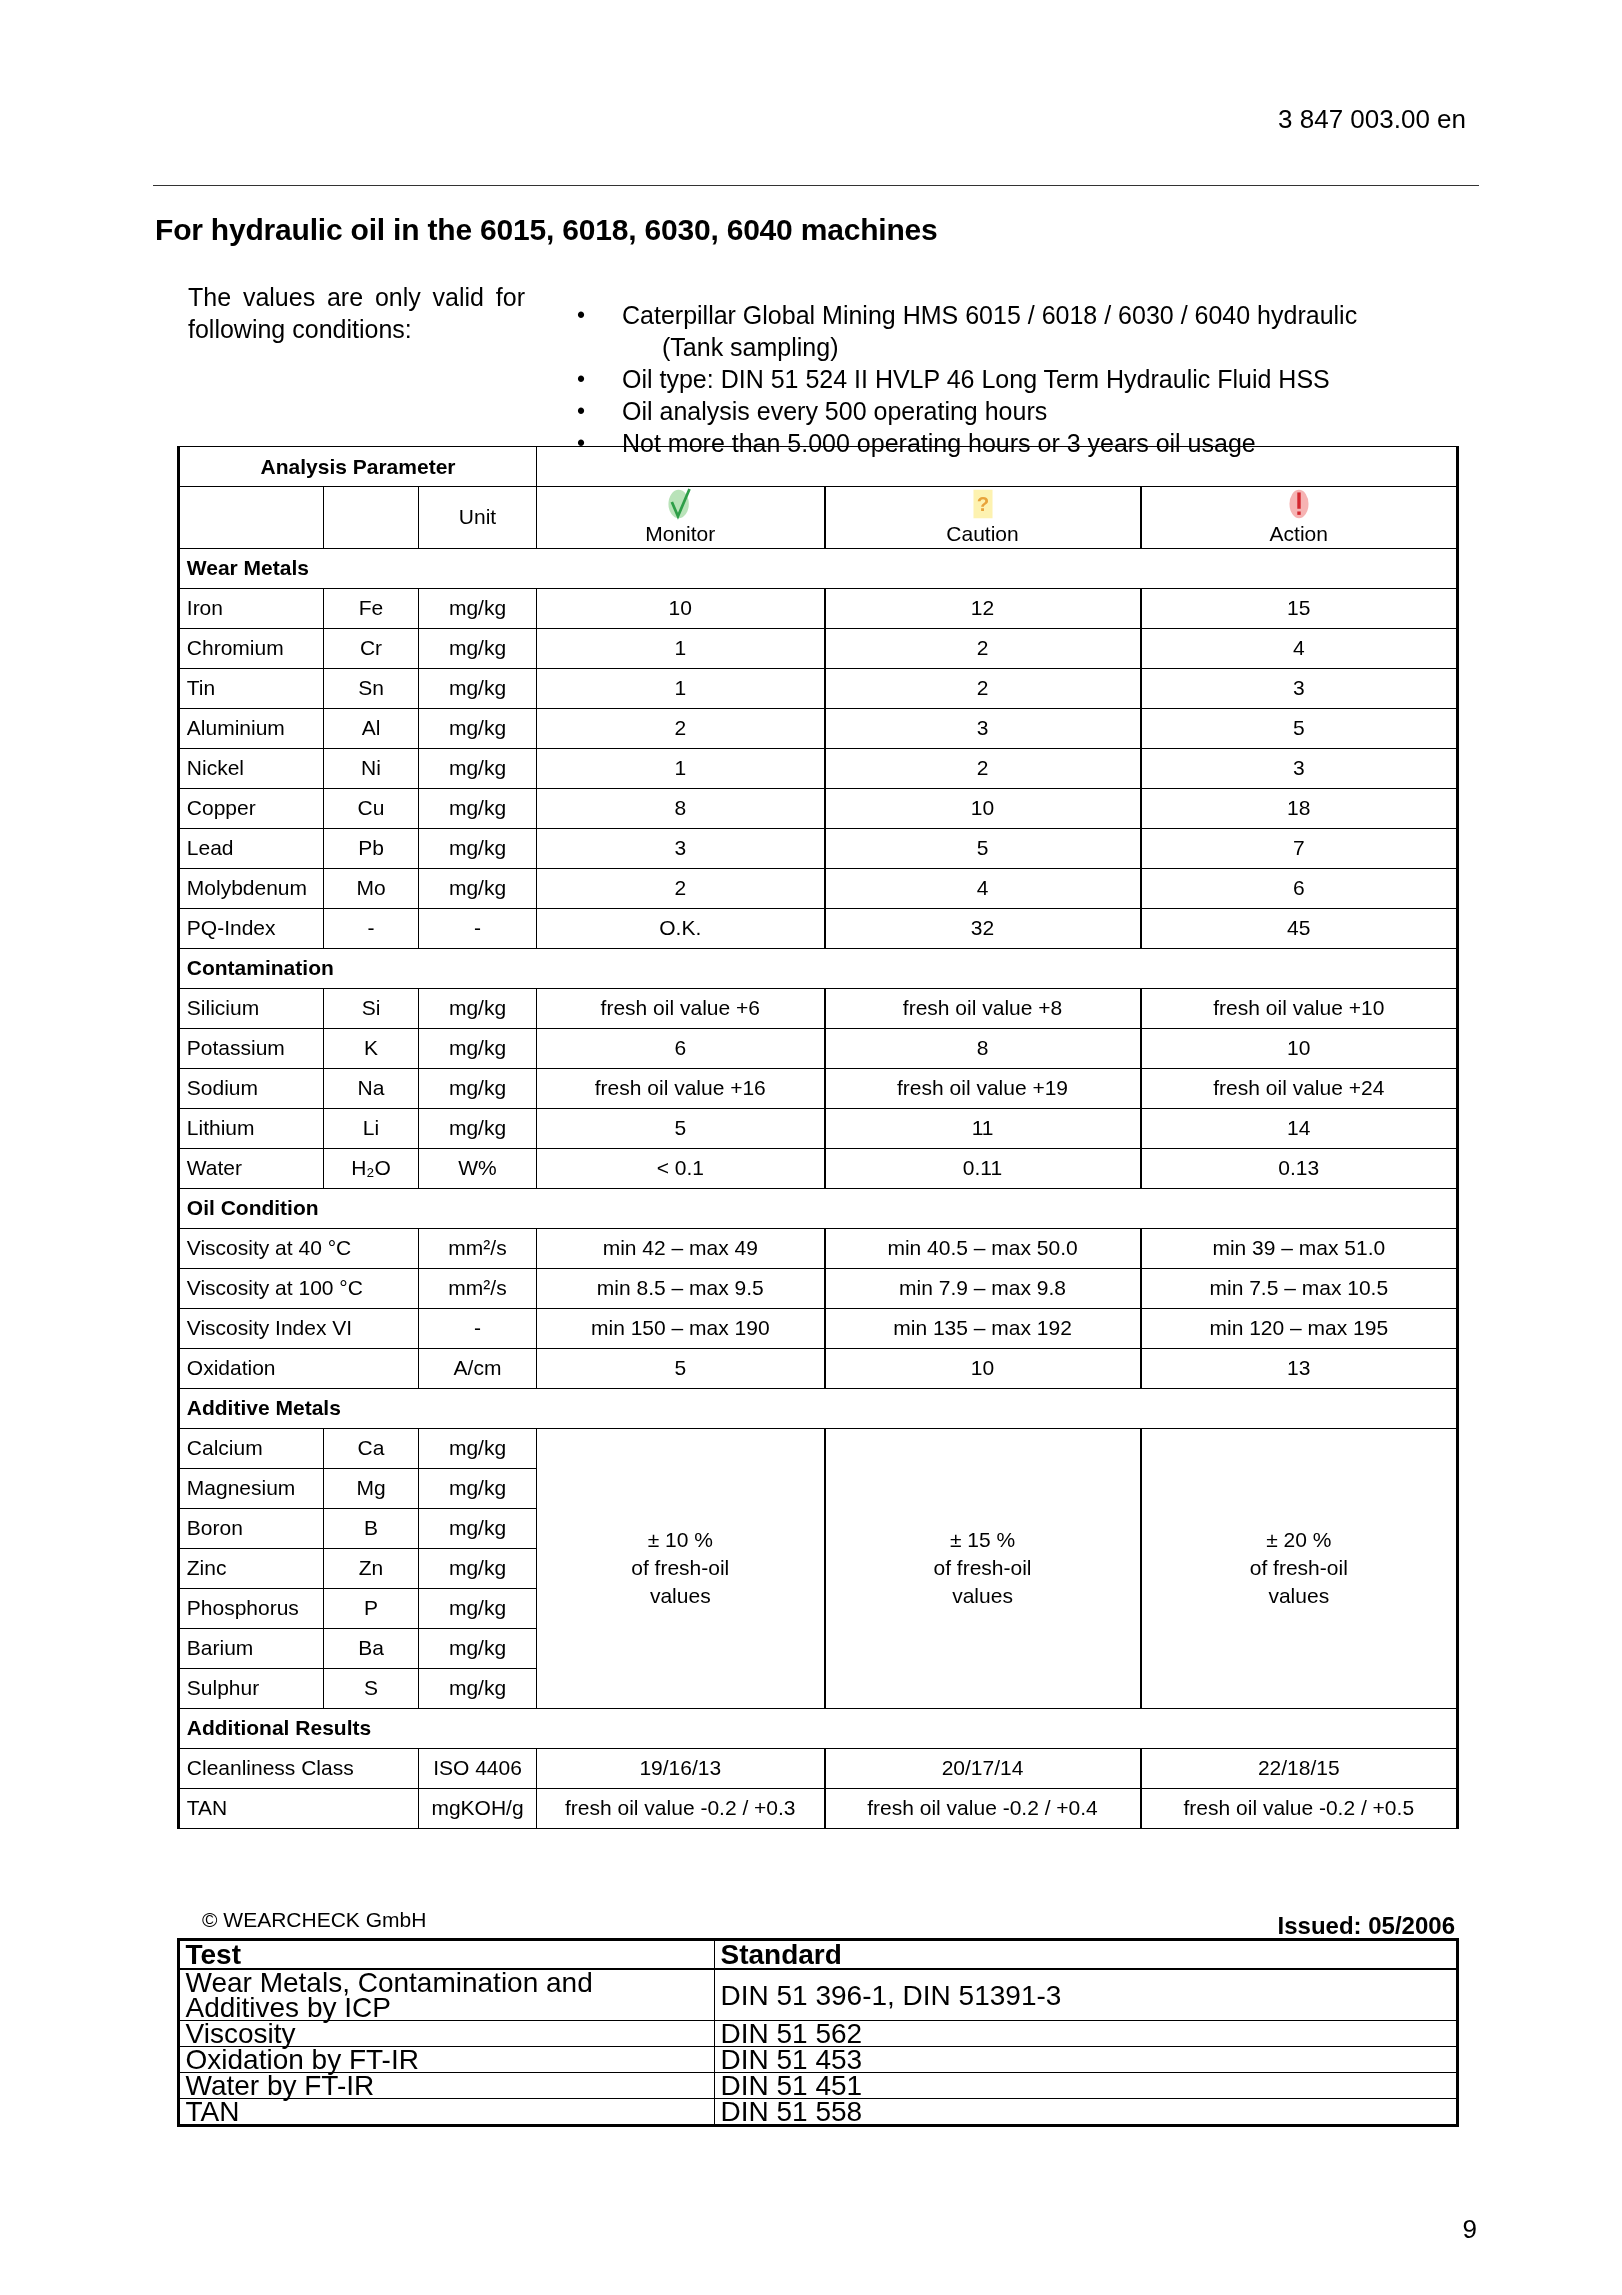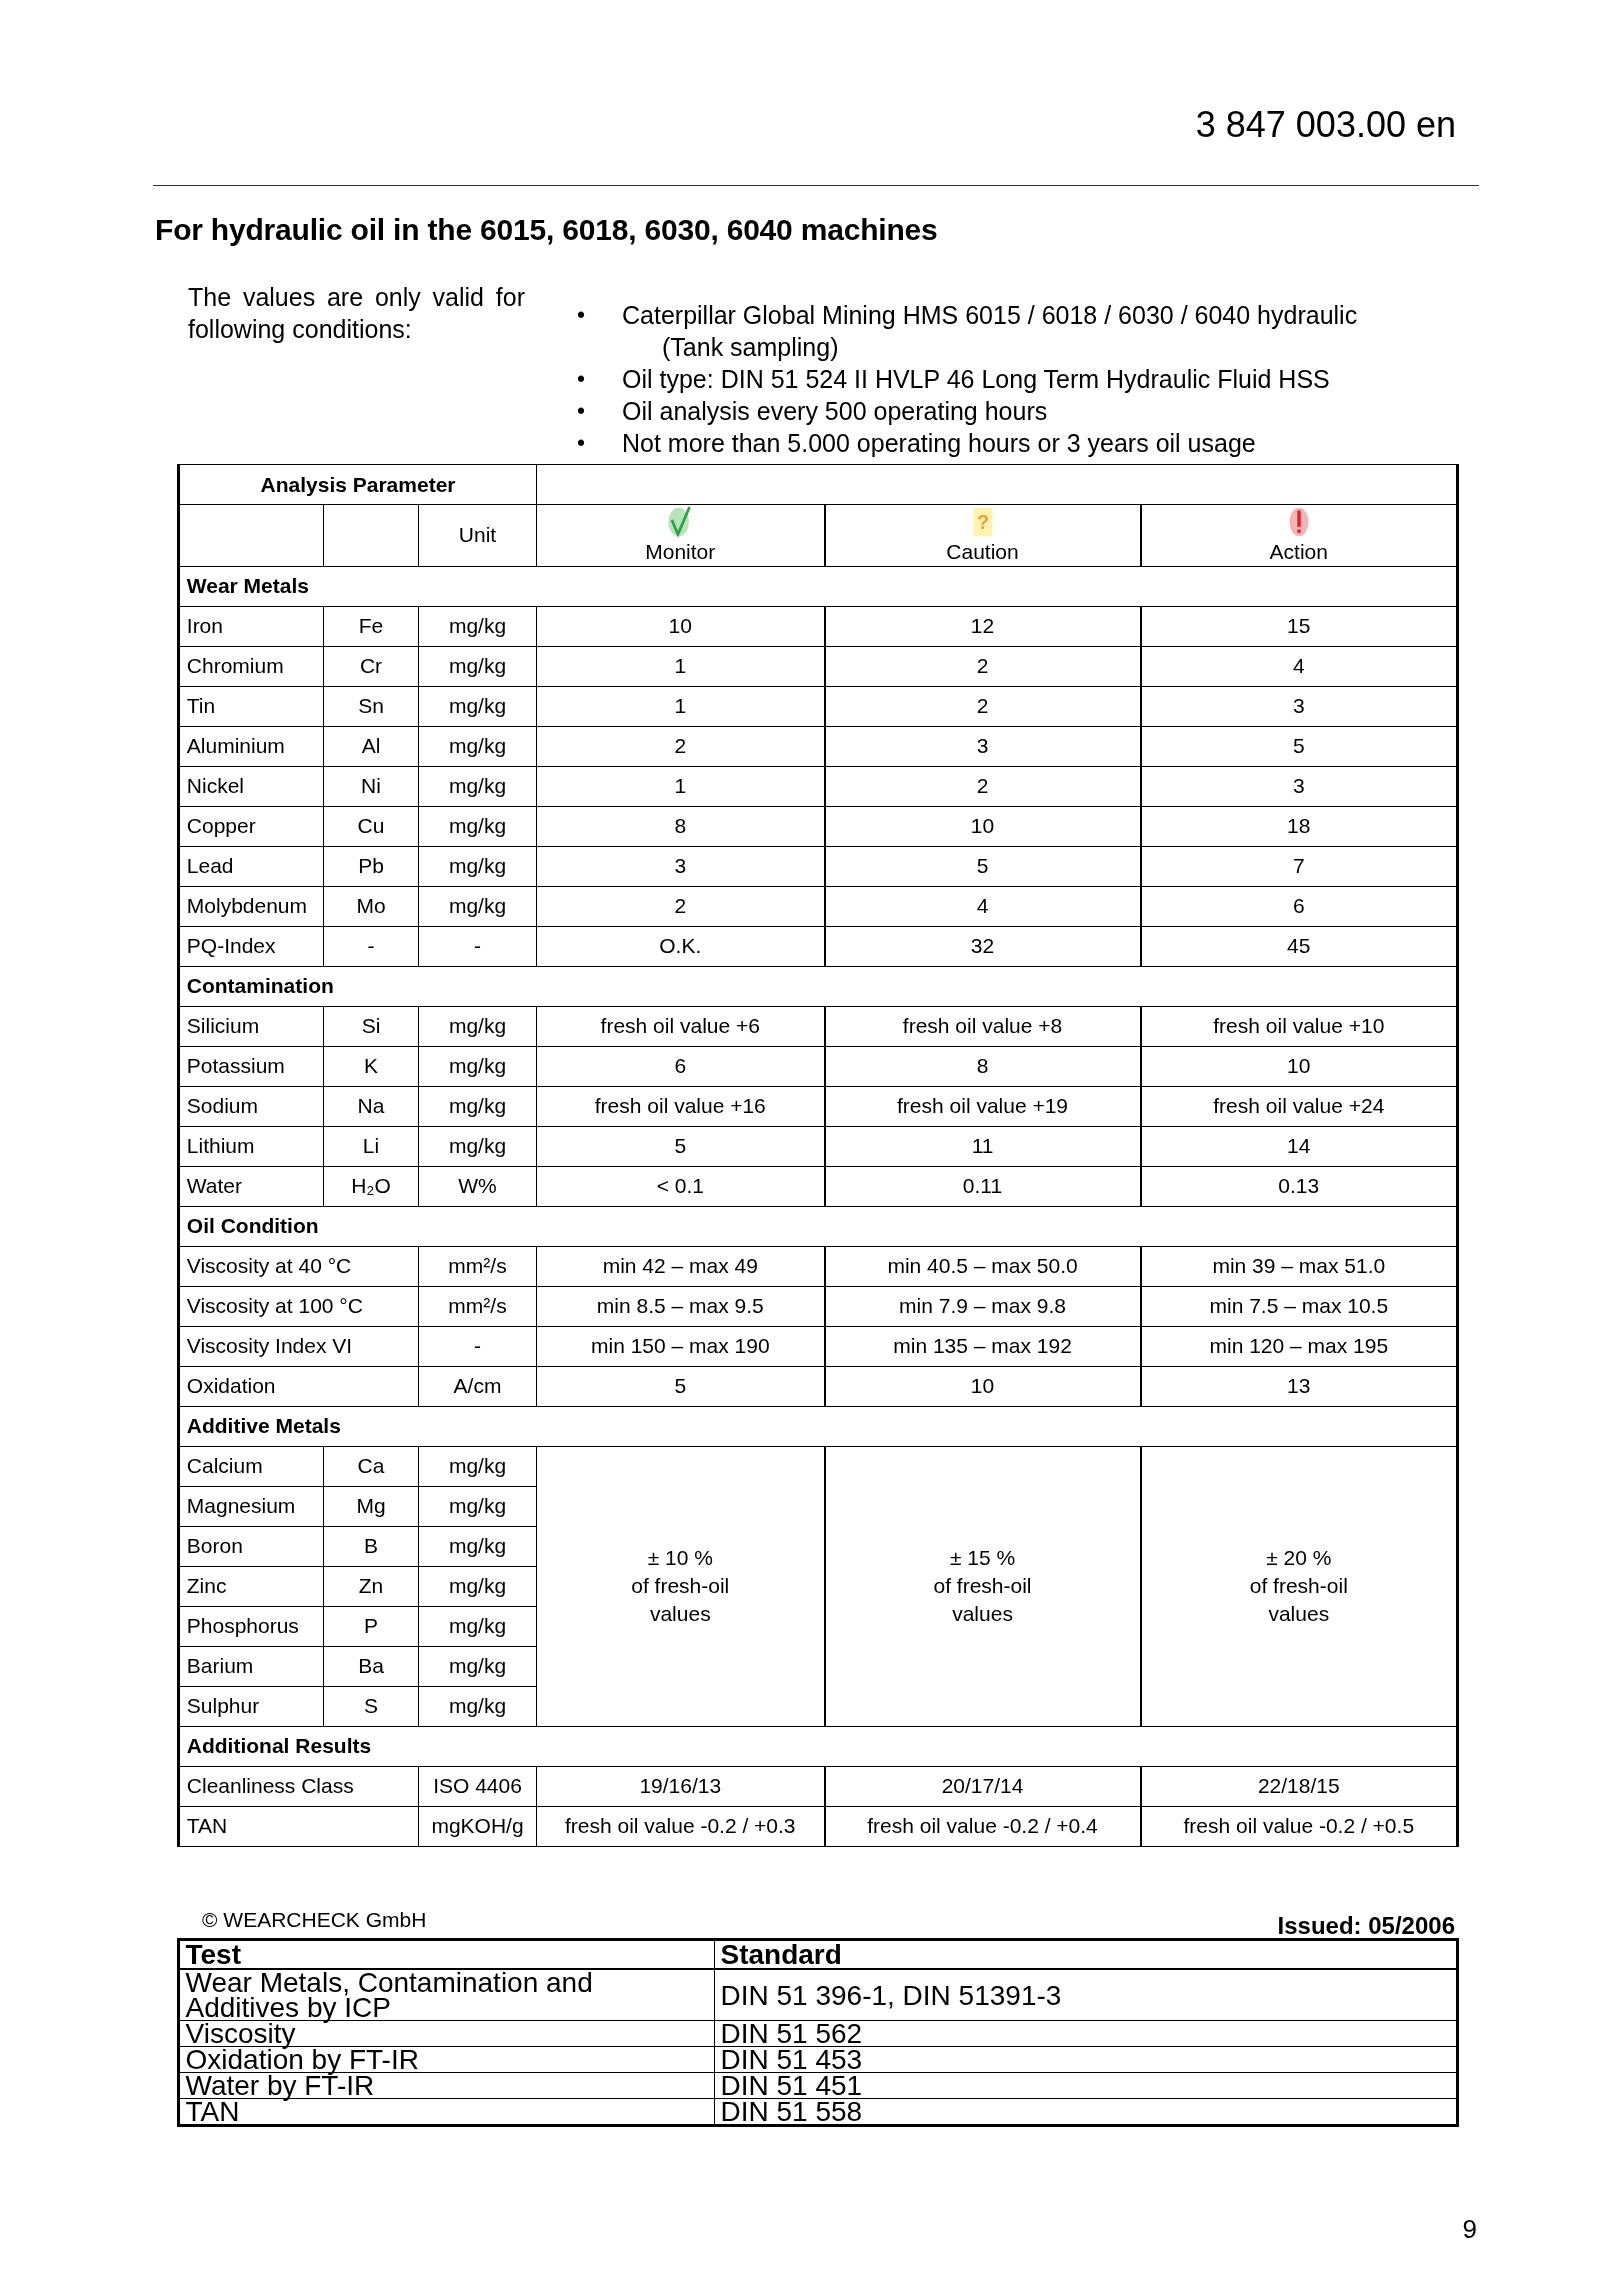--- a/index.html
+++ b/index.html
@@ -1,26 +1,26 @@
 <!DOCTYPE html>
 <html style="font-size:11px"><head>
 <meta charset="utf-8">
 <style>
   html, body { margin:0; padding:0; background:#ffffff; }
   body { width:1623px; height:2295px; position:relative; font-family:"Liberation Sans", sans-serif; color:#000; overflow:hidden; }
-  .doc-number { position:absolute; right:167px; top:104px; font-size:36px; }
+  .doc-number { position:absolute; right:157px; top:104px; font-size:26px; }
   .hr { position:absolute; left:153px; width:1326px; top:185px; height:0; border-top:1.7px solid #333; }
   .title { position:absolute; left:155px; top:213px; font-size:30px; font-weight:bold; letter-spacing:-0.2px; }
   .cond-label { position:absolute; left:188px; top:281px; width:337px; font-size:25px; line-height:32px; text-align:justify; text-align-last:left; }
   .cond-list { position:absolute; left:559px; top:281px; width:913px; margin:18px; padding:0; list-style:none; font-size:25px; line-height:32px; }
   .cond-list li { position:relative; padding-left:45px; }
   .cond-list li::before { content:"\2022"; position:absolute; left:0; top:0; font-size:23px; }
   .cond-list .sub { display:block; padding-left:40px; }
 
-  table.main { position:absolute; left:177px; top:464px; width:1279px; border-collapse:collapse; table-layout:fixed; font-size:21px; }
+  table.main { position:absolute; left:177px; top:446px; width:1279px; border-collapse:collapse; table-layout:fixed; font-size:21px; }
   table.main td { border:1px solid #000; padding:0 6.8px; height:39px; vertical-align:middle; }
   table.main col.c1 { width:145px; } table.main col.c2 { width:95px; } table.main col.c3 { width:118px; }
   table.main col.c4 { width:288px; } table.main col.c5 { width:316px; } table.main col.c6 { width:317px; }
   .thick-top td { border-top:3.4px solid #000; }
   .outer-l { border-left:3.4px solid #000 !important; } .outer-r { border-right:3.4px solid #000 !important; }
   .center { text-align:center; } .bold { font-weight:bold; }
   .section td { height:41px; font-weight:bold; }
   .hdr1 td { height:44px; } .hdr2 td { height:72px; }
   .level-cell { text-align:center; vertical-align:bottom !important; padding-bottom:1.4px !important; }
   .level-icon { display:block; margin:0 auto 1.4px; width:30px; height:34px; }

